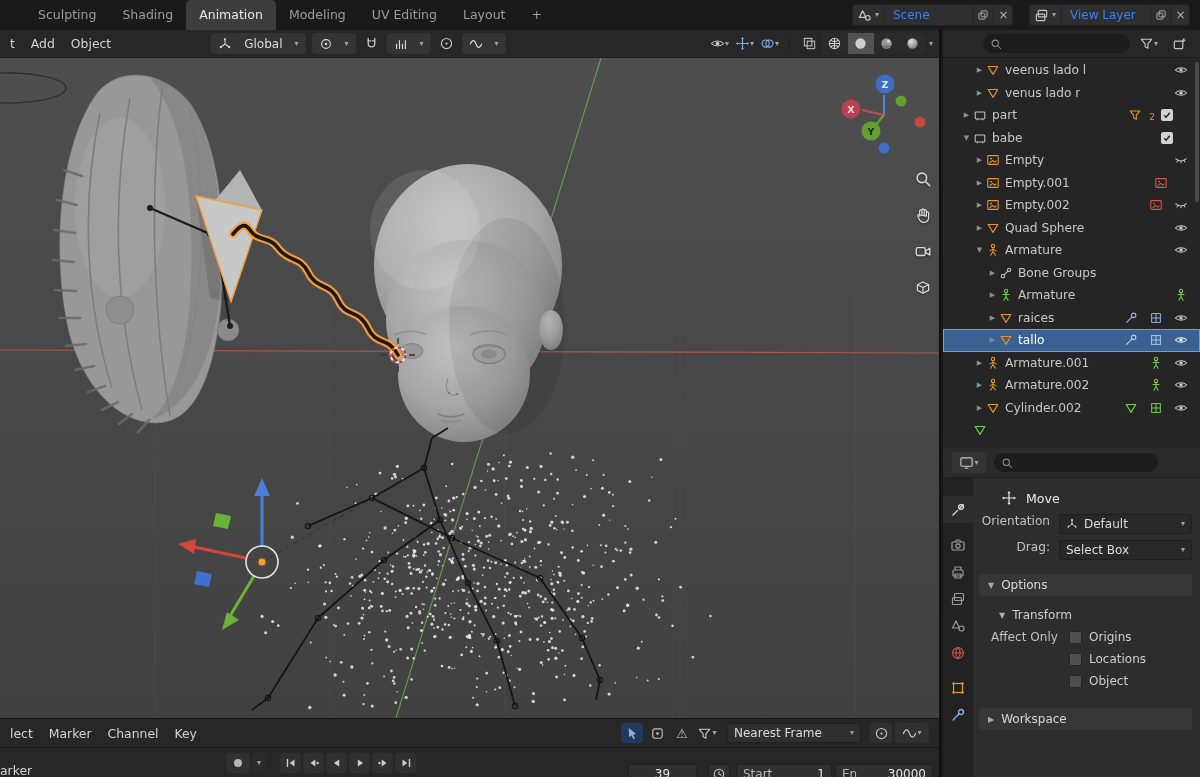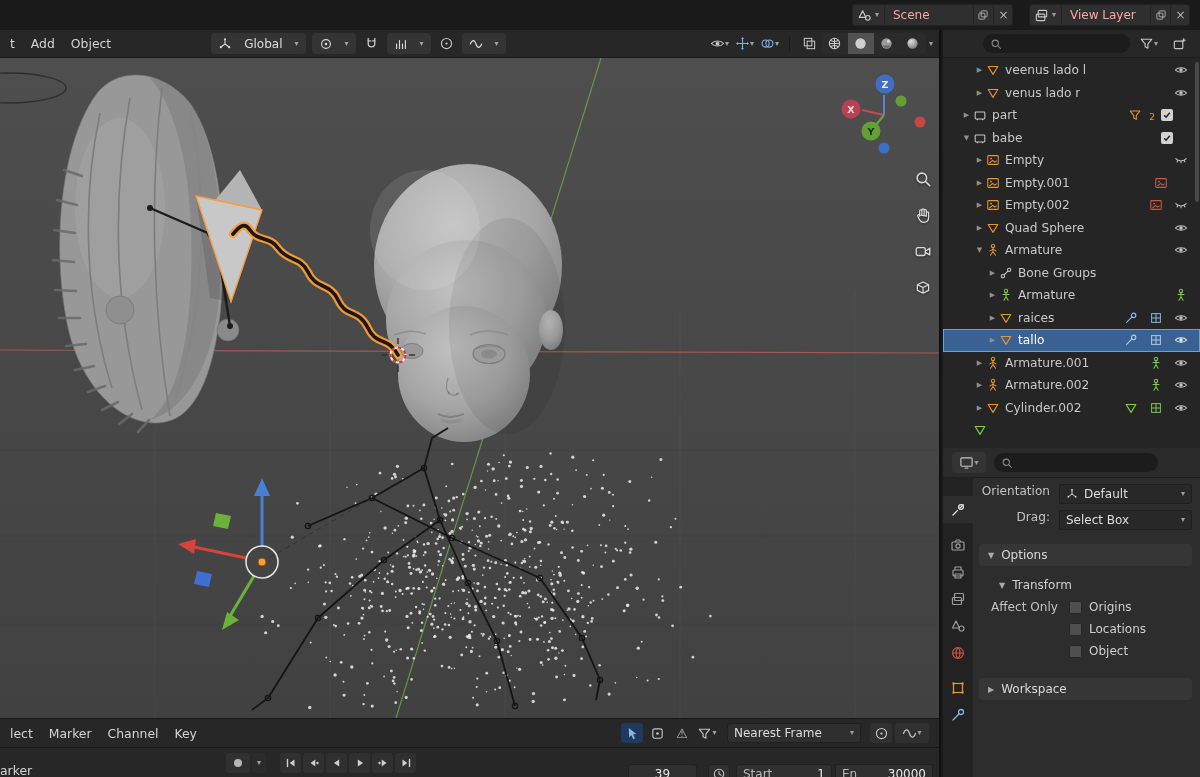--- a/index.html
+++ b/index.html
@@ -14,21 +14,21 @@
   .chv { font-size:8px; color:#a0a0a0; line-height:1; }
 
   
   #topbar { position:absolute; left:0; top:0; width:1200px; height:30px; background:#1a1a1a; display:flex; align-items:stretch; padding-left:25px; }
   #topbar-tabs { display:flex; align-items:stretch; }
   .tab { padding:0 13px; line-height:30px; font-size:12.5px; color:#9d9d9d; border-radius:5px 5px 0 0; cursor:default; white-space:nowrap; }
   .tab.active { background:#3d3d3d; color:#e8e8e8; }
   .tb-right { margin-left:auto; display:flex; align-items:center; gap:16px; padding-right:10px; }
   .tb-widget { display:flex; align-items:center; height:22px; background:#2f2f2f; border-radius:4px; box-shadow:inset 0 0 0 1px #222; }
   .tb-seg { display:flex; align-items:center; gap:3px; padding:0 5px; height:100%; border-right:1px solid #242424; color:#c8c8c8; }
-  .tb-val { padding:0 8px; color:#fca5a5; min-width:88px; }
+  .tb-val { padding:0 8px; color:#3b82f6; min-width:88px; }
   .tb-btn { display:flex; align-items:center; justify-content:center; width:20px; height:100%; color:#b4b4b4; border-left:1px solid #242424; font-size:12px; }
 
   
   #leftcol { position:absolute; left:0; top:30px; width:941px; height:747px; border-right:2px solid #101010; }
   #rightcol { position:absolute; left:943px; top:30px; width:257px; height:747px; background:#252525; }
 
   
   #vh { height:28px; background:#272727; display:flex; align-items:center; padding:0 6px 0 2px; border-bottom:1px solid #1c1c1c; }
   .menu { padding:0 8px; color:#d4d4d4; font-size:12.4px; white-space:nowrap; }
   .pill { background:#343434; border-radius:4px; height:21px; display:flex; align-items:center; gap:12px; padding:0 7px; color:#dcdcdc; margin:0 3px; white-space:nowrap; }
@@ -387,20 +387,29 @@
           <path d="M3 6 L8 3.5 L13 6 L13 11 L8 13.5 L3 11 Z"></path>
           <path d="M3 6 L8 8.5 L13 6 M8 8.5 V13.5"></path>
         </g>
       </symbol>
   </defs>
 </svg>
 
 <div id="app">
 
   <div id="topbar">
+    <div id="topbar-tabs">
+        <div class="tab">Sculpting</div>
+        <div class="tab">Shading</div>
+        <div class="tab active">Animation</div>
+        <div class="tab">Modeling</div>
+        <div class="tab">UV Editing</div>
+        <div class="tab">Layout</div>
+        <div class="tab">+</div>
+      </div>
     <div class="tb-right">
       <div class="tb-widget">
         <span class="tb-seg">
             <svg class="ic s15">
               <use href="#i-scene"></use>
             </svg>
             <span class="chv">▾</span>
           </span>
         <span class="tb-val">Scene</span>
         <span class="tb-btn">
@@ -1747,20 +1756,26 @@
                 <use href="#i-objsq"></use>
               </svg>
             </div>
             <div class="ptab">
               <svg class="ic s16" style="color:#84b5e8">
                 <use href="#i-wrench"></use>
               </svg>
             </div>
           </div>
         <div id="props-content">
+          <div class="tool-head">
+            <svg class="ic s16" style="color:#e8e8e8">
+                <use href="#i-move"></use>
+              </svg>
+            <span>Move</span>
+          </div>
           <div class="prow">
             <span class="plabel">Orientation</span>
             <div class="pdrop">
               <svg class="ic s12">
                   <use href="#i-axis"></use>
                 </svg>
               <span>Default</span>
               <span class="chv">▾</span>
             </div>
           </div>

